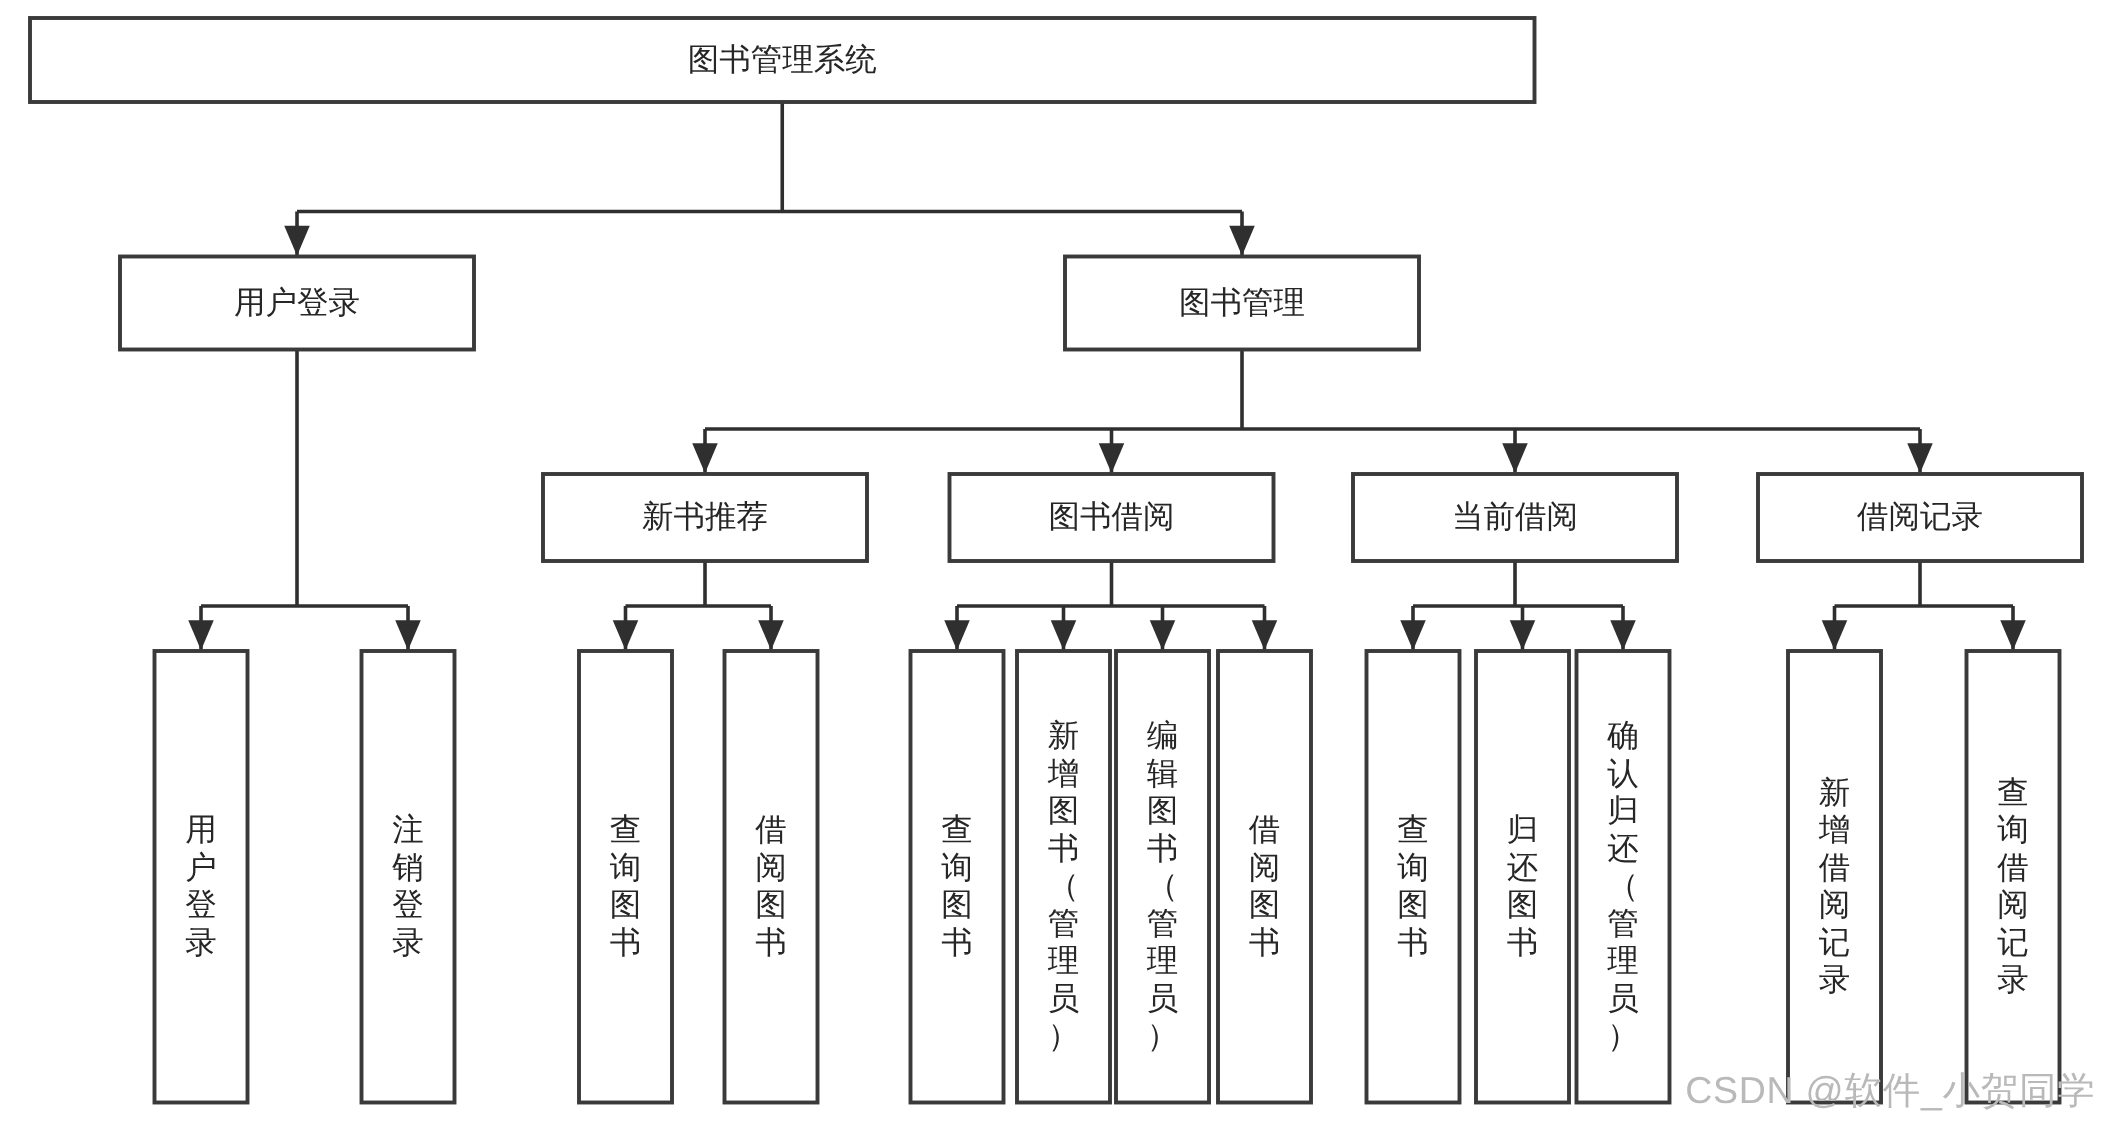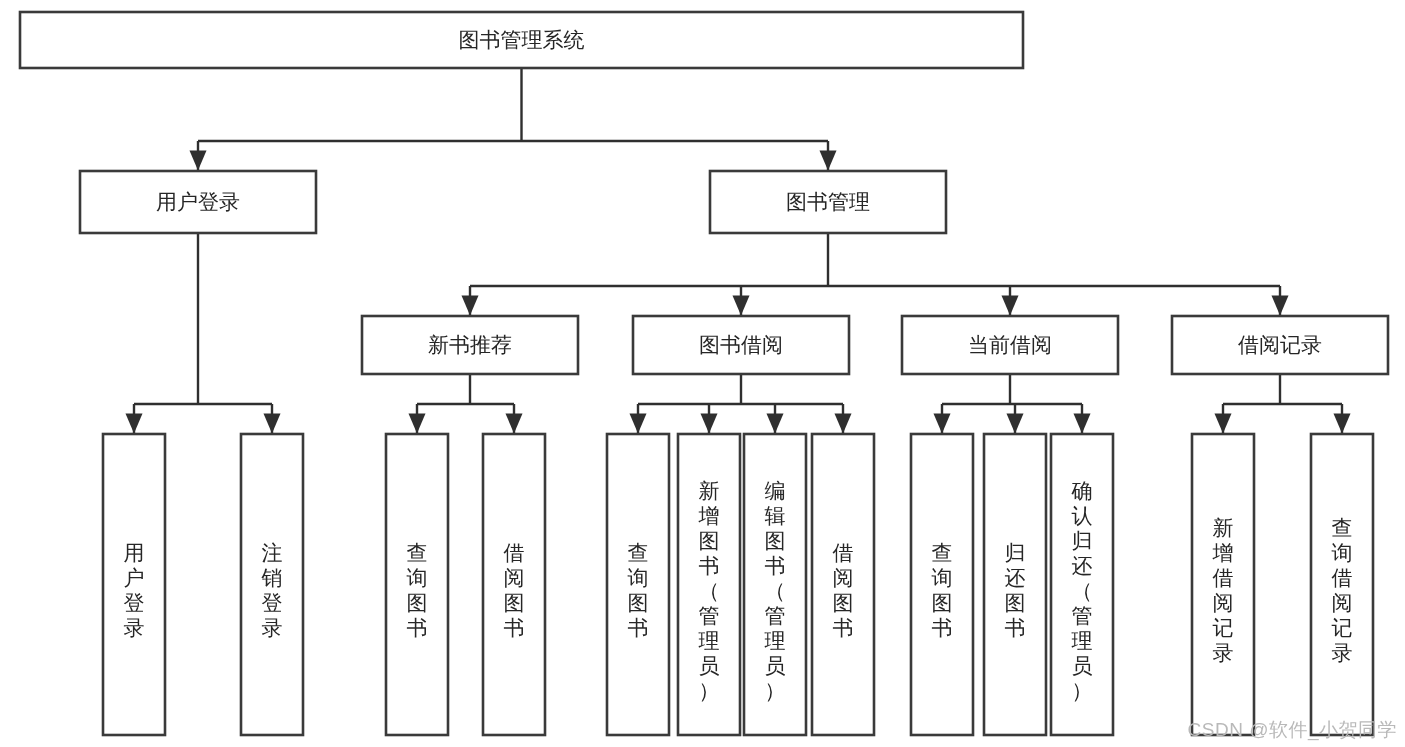--- a/index.html
+++ b/index.html
@@ -45,21 +45,21 @@
   }
   .arrow-head {
     fill: #2f2f2f;
     stroke: none;
   }
   .watermark-text {
     position: absolute;
     right: 8px;
     bottom: 4px;
     font-family: "Liberation Sans", "DejaVu Sans", sans-serif;
-    font-size: 19px;
+    font-size: 25px;
     color: #b9b9b9;
     white-space: nowrap;
     letter-spacing: 0.5px;
     pointer-events: none;
   }
 </style>
 </head>
 <body>
 
 <div id="diagram-root">

